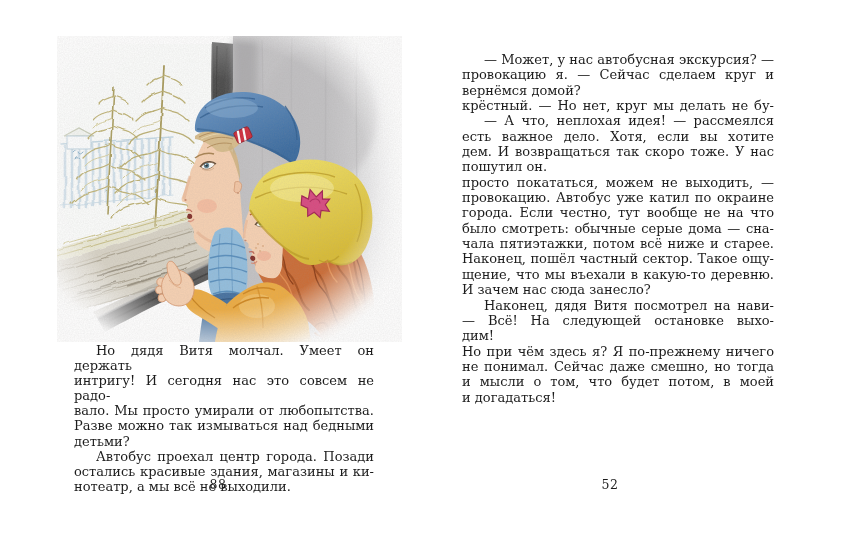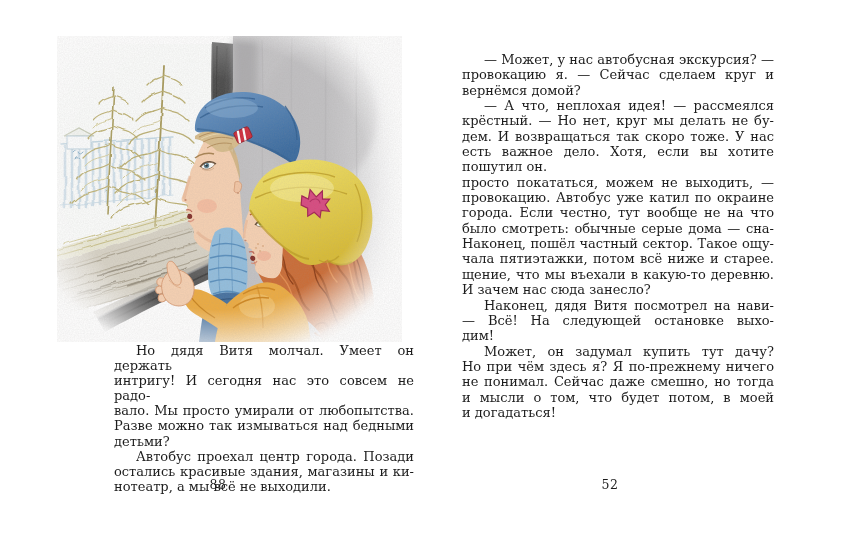--- a/index.html
+++ b/index.html
@@ -1,21 +1,21 @@
 <!DOCTYPE html>
 <html><head>
 <meta charset="utf-8">
 <style>
   html,body{margin:0;padding:0;background:#ffffff;}
   body{width:850px;height:550px;overflow:hidden;font-family:"DejaVu Serif","Liberation Serif",serif;color:#1c1c1c;}
   .spread{position:relative;width:850px;height:550px;background:#ffffff;}
   .illustration{position:absolute;left:57px;top:36px;width:345px;height:306px;}
   .illustration svg{display:block;width:100%;height:100%;}
   .text-block{position:absolute;font-size:13px;}
-  .text-left{left:74px;top:343px;width:300px;line-height:15.1px;margin-left:40px;}
+  .text-left{left:74px;top:343px;width:300px;line-height:15.1px;}
   .text-right{left:462px;top:52px;width:312px;line-height:15.35px;}
   .para{margin:0;}
   .line{text-align:justify;text-align-last:justify;white-space:normal;}
   .line.last{text-align-last:left;}
   .line.first{text-indent:22px;}
   .page-number{position:absolute;font-size:12.5px;text-align:center;letter-spacing:.5px;}
   .pn-left{left:68px;width:300px;top:477px;}
   .pn-right{left:462px;width:296px;top:477px;}
 </style>
 </head>
@@ -379,43 +379,42 @@
   </div>
 
   <div>
     <div class="text-block text-right">
         <div class="para">
           <div class="line first">— Может, у нас автобусная экскурсия? —</div>
           <div class="line">провокацию я. — Сейчас сделаем круг и</div>
           <div class="line last">вернёмся домой?</div>
         </div>
         <div class="para">
+          <div class="line">крёстный. — Но нет, круг мы делать не бу-</div>
           <div class="line first">— А что, неплохая идея! — рассмеялся</div>
-          <div class="line">крёстный. — Но нет, круг мы делать не бу-</div>
+          <div class="line">есть важное дело. Хотя, если вы хотите</div>
           <div class="line">дем. И возвращаться так скоро тоже. У нас</div>
-          <div class="line">есть важное дело. Хотя, если вы хотите</div>
           <div class="line last">пошутил он.</div>
           <div class="line">просто покататься, можем не выходить, —</div>
         </div>
         <div class="para">
           <div class="line">провокацию. Автобус уже катил по окраине</div>
           <div class="line">города. Если честно, тут вообще не на что</div>
           <div class="line">было смотреть: обычные серые дома — сна-</div>
+          <div class="line">чала пятиэтажки, потом всё ниже и старее.</div>
           <div class="line">Наконец, пошёл частный сектор. Такое ощу-</div>
-          <div class="line">чала пятиэтажки, потом всё ниже и старее.</div>
           <div class="line">щение, что мы въехали в какую-то деревню.</div>
           <div class="line last">И зачем нас сюда занесло?</div>
         </div>
         <div class="para">
           <div class="line first">Наконец, дядя Витя посмотрел на нави-</div>
           <div class="line">— Всё! На следующей остановке выхо-</div>
           <div class="line last">дим!</div>
         </div>
         <div class="para">
-          <div class="line first">Может, он задумал купить тут дачу?</div>
           <div class="line">Но при чём здесь я? Я по-прежнему ничего</div>
           <div class="line">не понимал. Сейчас даже смешно, но тогда</div>
           <div class="line">и мысли о том, что будет потом, в моей</div>
           <div class="line last">и догадаться!</div>
         </div>
       </div>
 
     <div class="page-number pn-right">52</div>
   </div>
 

